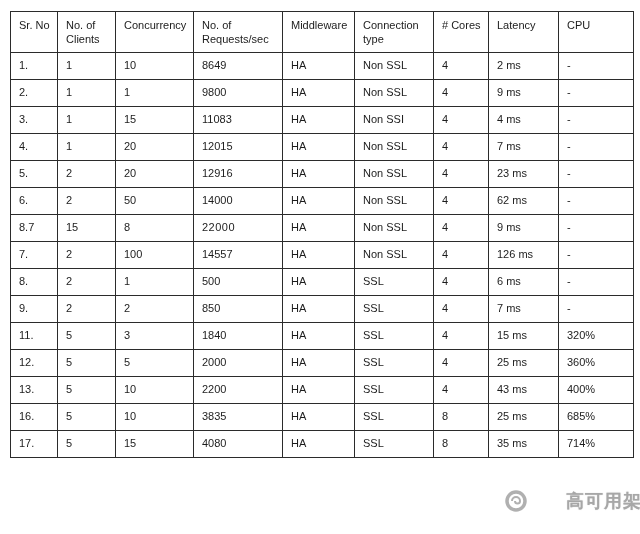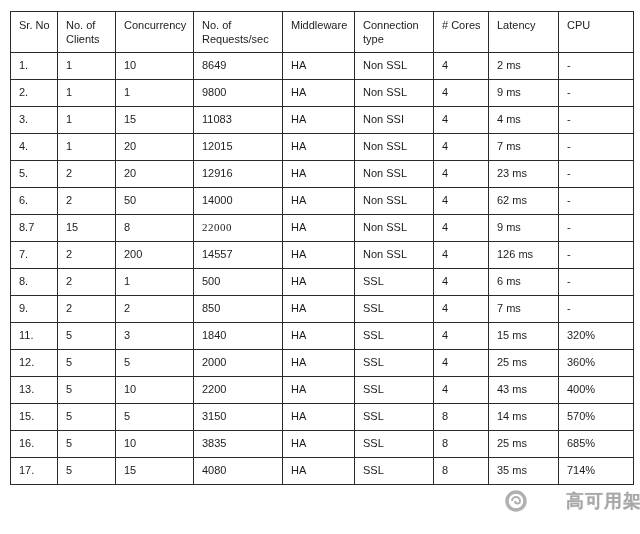--- a/index.html
+++ b/index.html
@@ -51,21 +51,20 @@
   .col-5 { width: 79px; }
   .col-6 { width: 55px; }
   .col-7 { width: 70px; }
   .col-8 { width: 75px; }
   td.emph {
     font-weight: bold;
     font-size: 21px;
     line-height: 24px;
     padding-left: 16px;
     letter-spacing: 0.5px;
-    font-family: Liberation Serif, serif;
   }
   .watermark {
     position: absolute;
     left: 504px;
     top: 489px;
     display: flex;
     align-items: center;
     opacity: 0.78;
     pointer-events: none;
     gap: 36px;
@@ -188,21 +187,21 @@
           <td class="emph">22000</td>
           <td>HA</td>
           <td>Non SSL</td>
           <td>4</td>
           <td>9 ms</td>
           <td>-</td>
         </tr>
         <tr>
           <td>7.</td>
           <td>2</td>
-          <td>200</td>
+          <td>100</td>
           <td>14557</td>
           <td>HA</td>
           <td>Non SSL</td>
           <td>4</td>
           <td>126 ms</td>
           <td>-</td>
         </tr>
         <tr>
           <td>8.</td>
           <td>2</td>
@@ -250,31 +249,20 @@
         <tr>
           <td>13.</td>
           <td>5</td>
           <td>10</td>
           <td>2200</td>
           <td>HA</td>
           <td>SSL</td>
           <td>4</td>
           <td>43 ms</td>
           <td>400%</td>
-        </tr>
-        <tr>
-          <td>15.</td>
-          <td>5</td>
-          <td>5</td>
-          <td>3150</td>
-          <td>HA</td>
-          <td>SSL</td>
-          <td>8</td>
-          <td>14 ms</td>
-          <td>570%</td>
         </tr>
         <tr>
           <td>16.</td>
           <td>5</td>
           <td>10</td>
           <td>3835</td>
           <td>HA</td>
           <td>SSL</td>
           <td>8</td>
           <td>25 ms</td>

